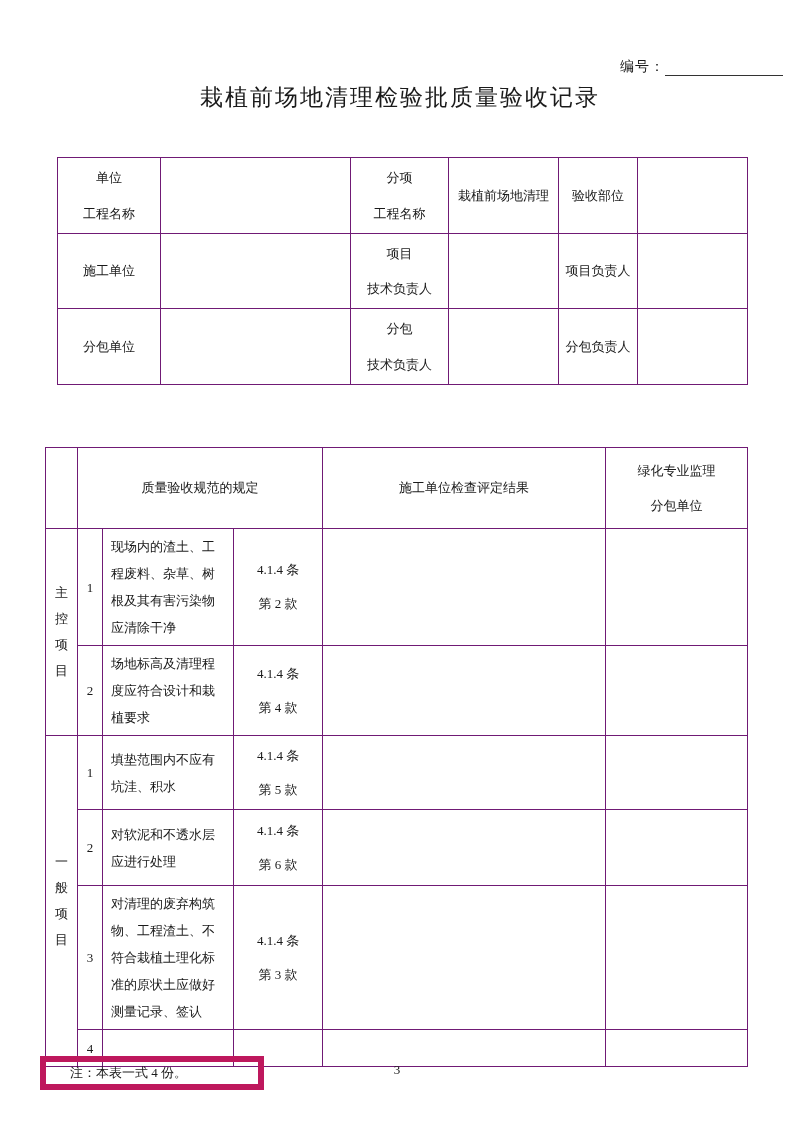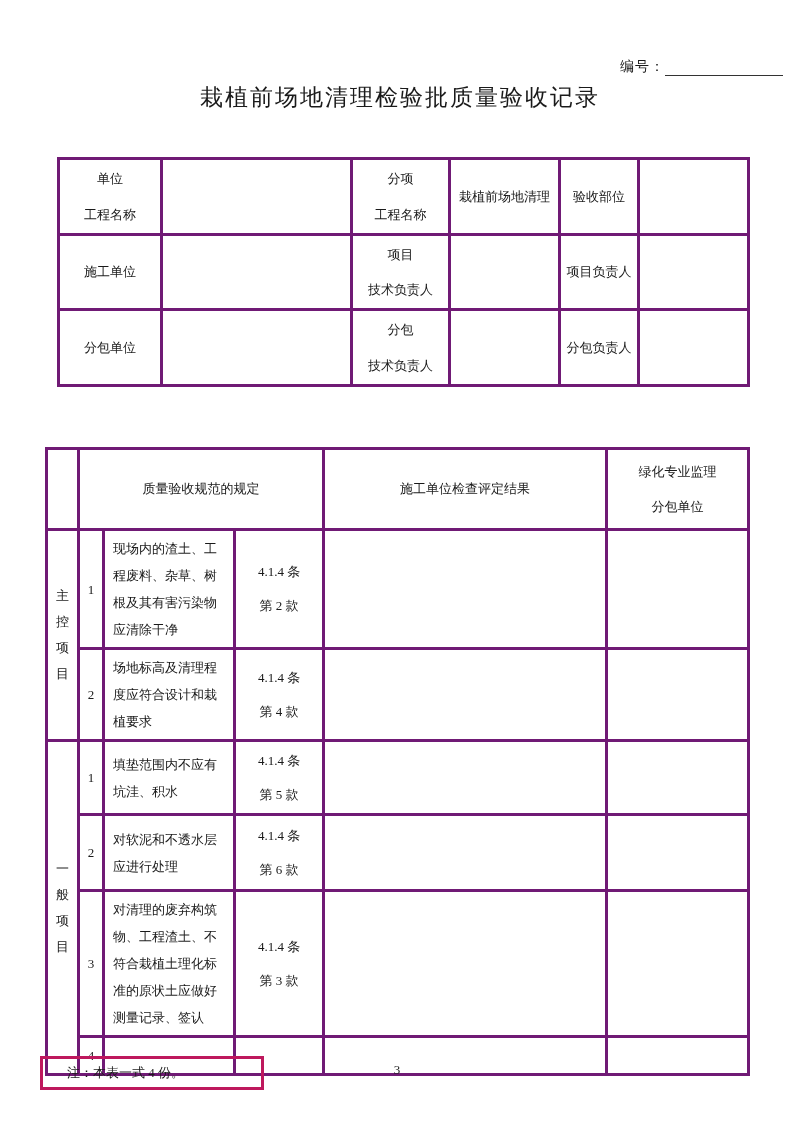--- a/index.html
+++ b/index.html
@@ -18,21 +18,21 @@
     display:inline-block;width:118px;height:14px;
     border-bottom:1px solid #333;vertical-align:bottom;
   }
   .doc-title{
     position:absolute;top:82px;left:0;width:800px;
     text-align:center;font-size:23px;font-weight:normal;
     letter-spacing:2px;
   }
   table{border-collapse:collapse;table-layout:fixed;position:absolute;}
   td{
-    border:3px solid #701a75;
+    border:1px solid #701a75;
     font-size:13px;
     text-align:center;
     vertical-align:middle;
     white-space:pre-line;
     line-height:2.7;
     padding:0 4px;
     overflow:hidden;
   }
   .info-table{left:57px;top:157px;width:690px;}
   .check-table{left:45px;top:447px;width:702px;}
@@ -46,21 +46,21 @@
   td.cat{
     word-break:break-all;
     line-height:2.0;
     white-space:normal;
     padding:0 8px;
     font-size:13px;
   }
   td.fill{padding:0;}
   .footnote-box{
     position:absolute;left:40px;top:1056px;width:224px;height:34px;
-    border:3px solid #be185d;
+    border:6px solid #be185d;
     display:flex;align-items:center;
     padding-left:24px;box-sizing:border-box;
     font-size:13px;
   }
   .page-number{
     position:absolute;left:385px;top:1062px;width:24px;
     text-align:center;font-size:13px;
   }
 </style>
 </head>

